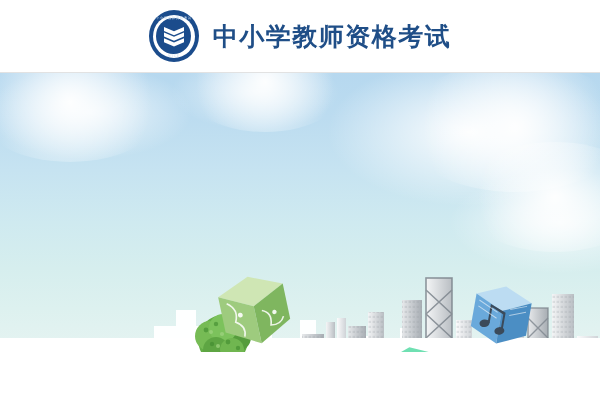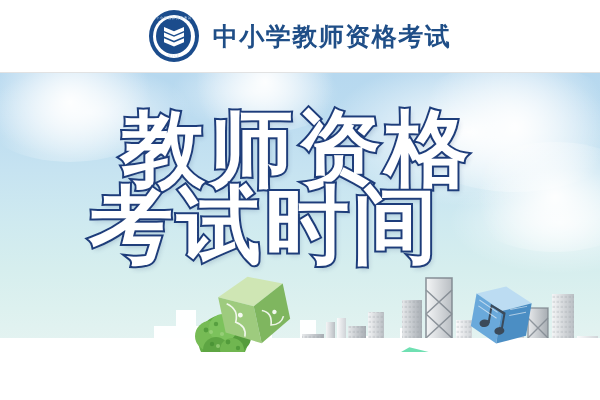--- a/index.html
+++ b/index.html
@@ -350,18 +350,14 @@
       </g>
       <g stroke="#ffffff" stroke-width="1" opacity=".55">
         <path d="M9,22 L29,31 M9,28 L29,37 M41,26 L57,20 M41,32 L57,26"></path>
       </g>
     </svg>
 
   </div>
 
   <div class="ground"></div>
 
-  <div class="poster-title">
-    <span class="title-line title-line-1">教师资格</span>
-    <span class="title-line title-line-2">考试时间</span>
-  </div>
 
 </div>
 
 </body></html>

